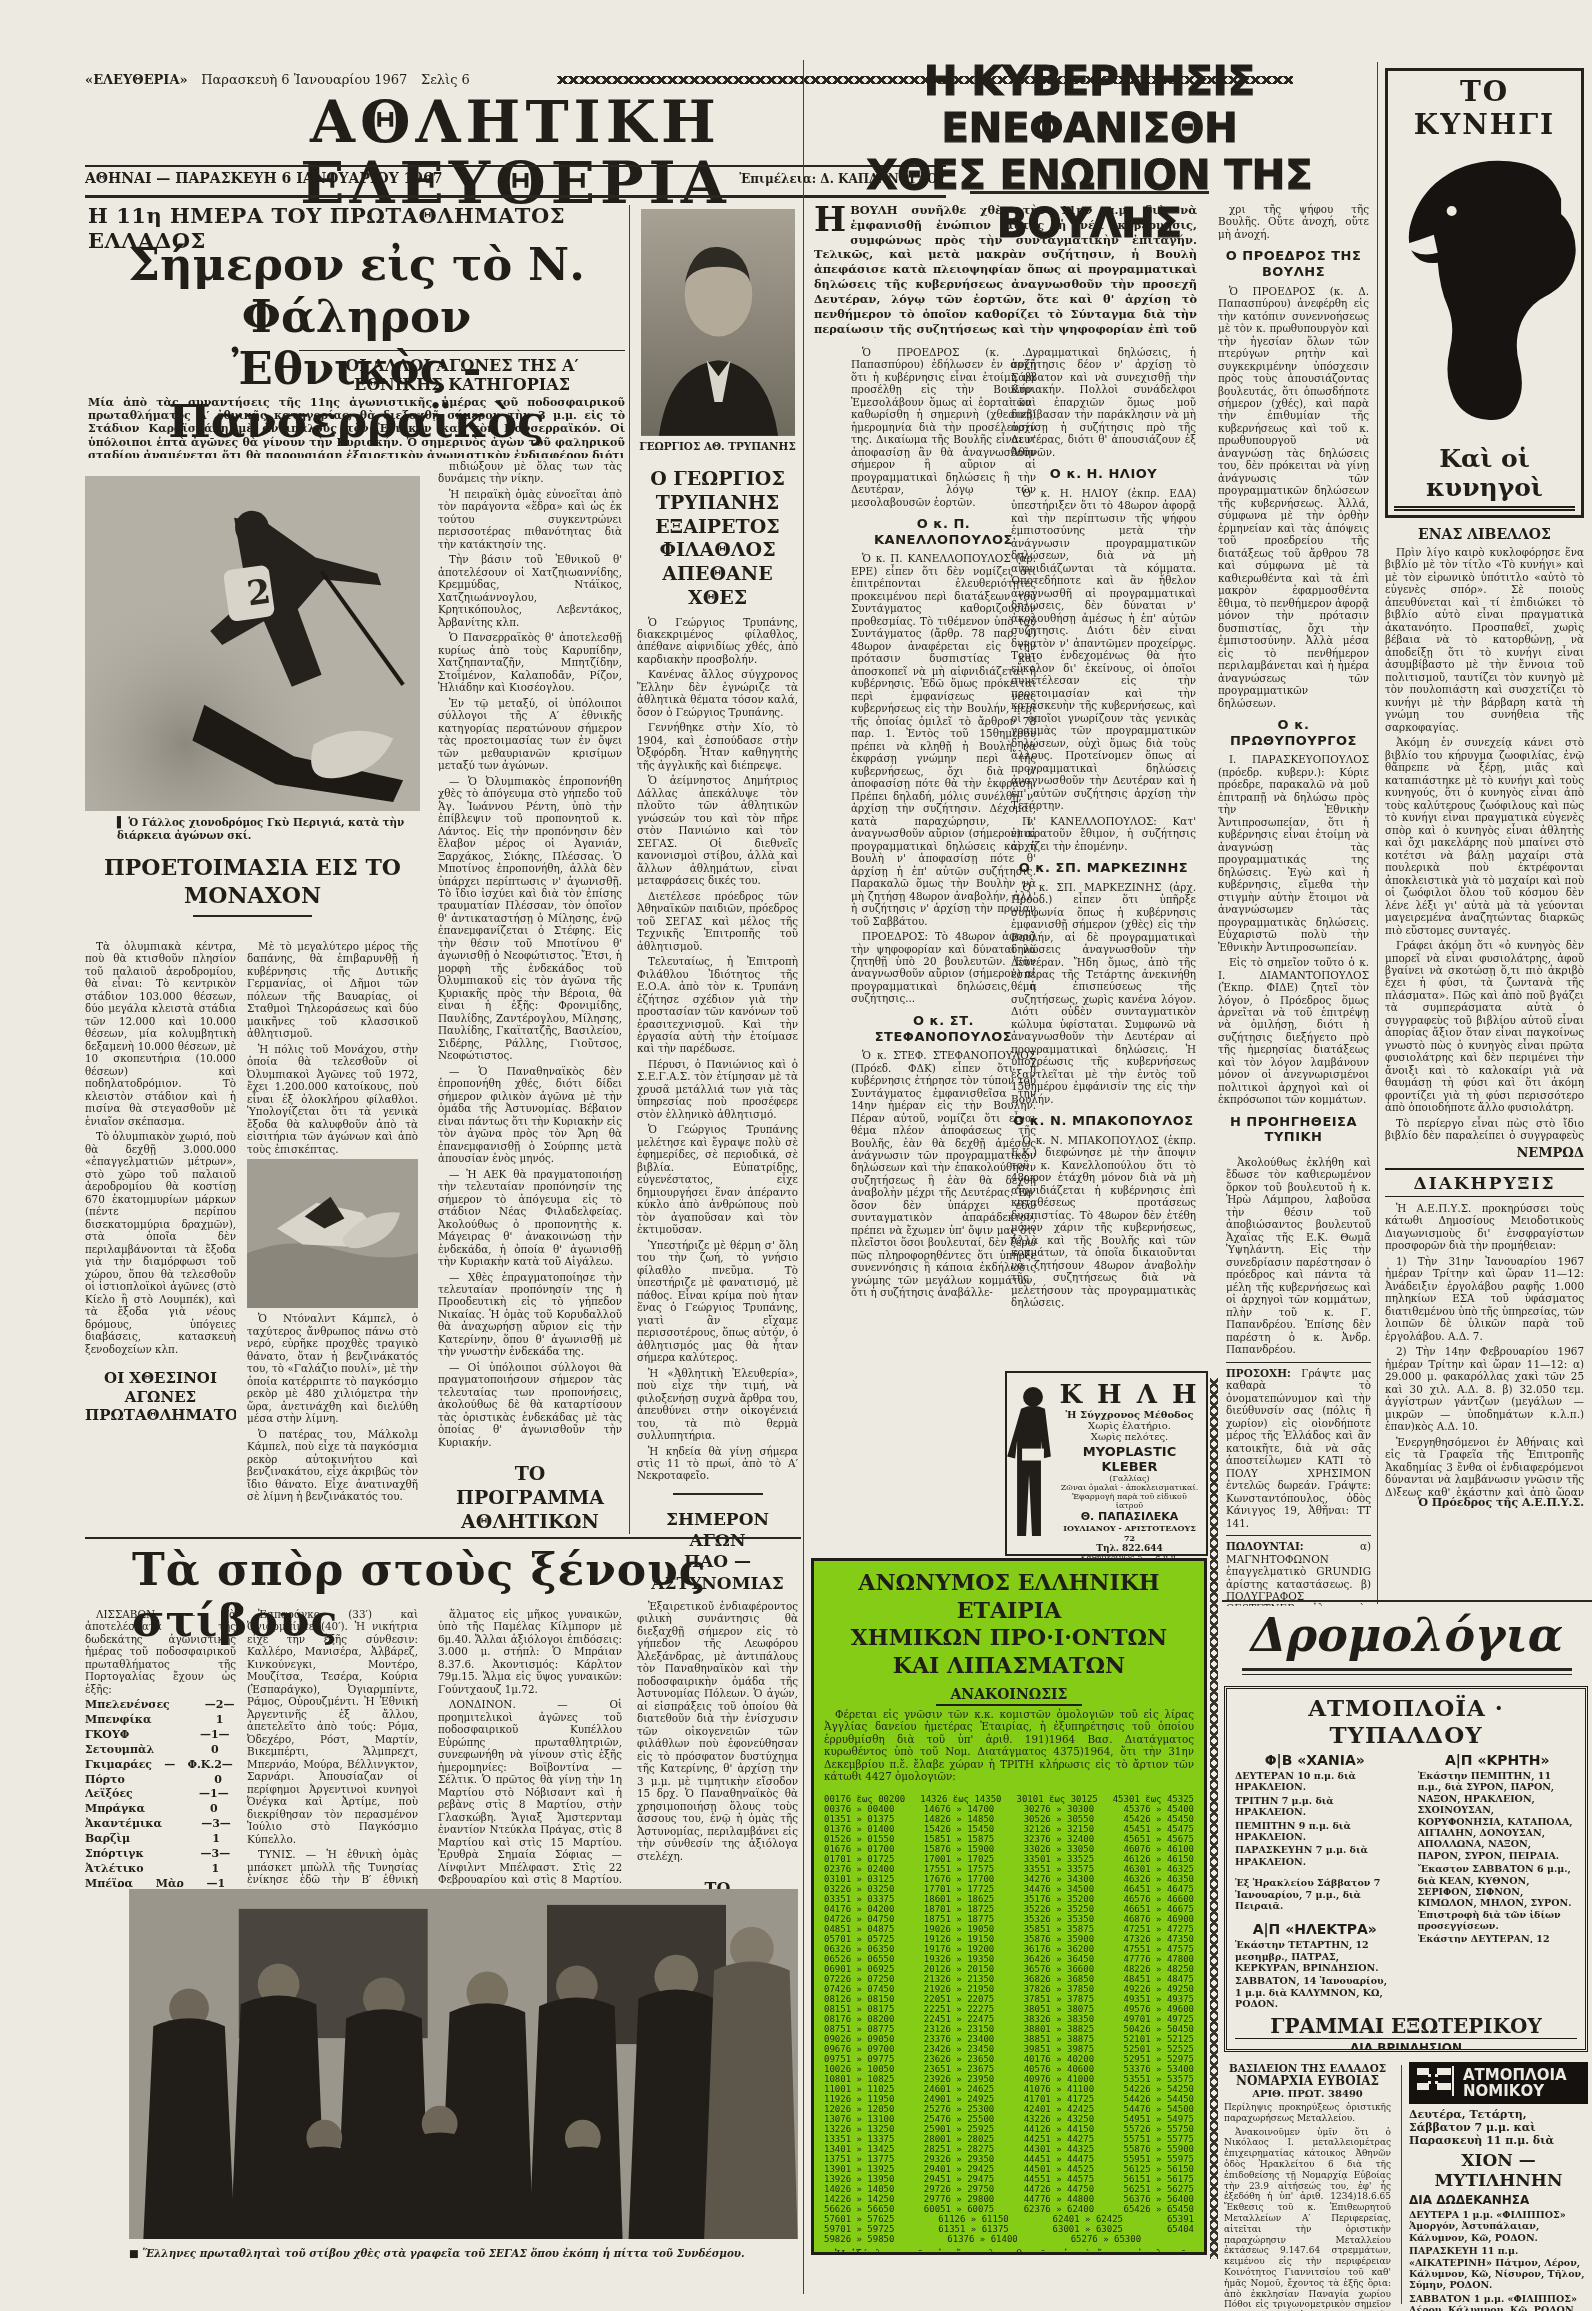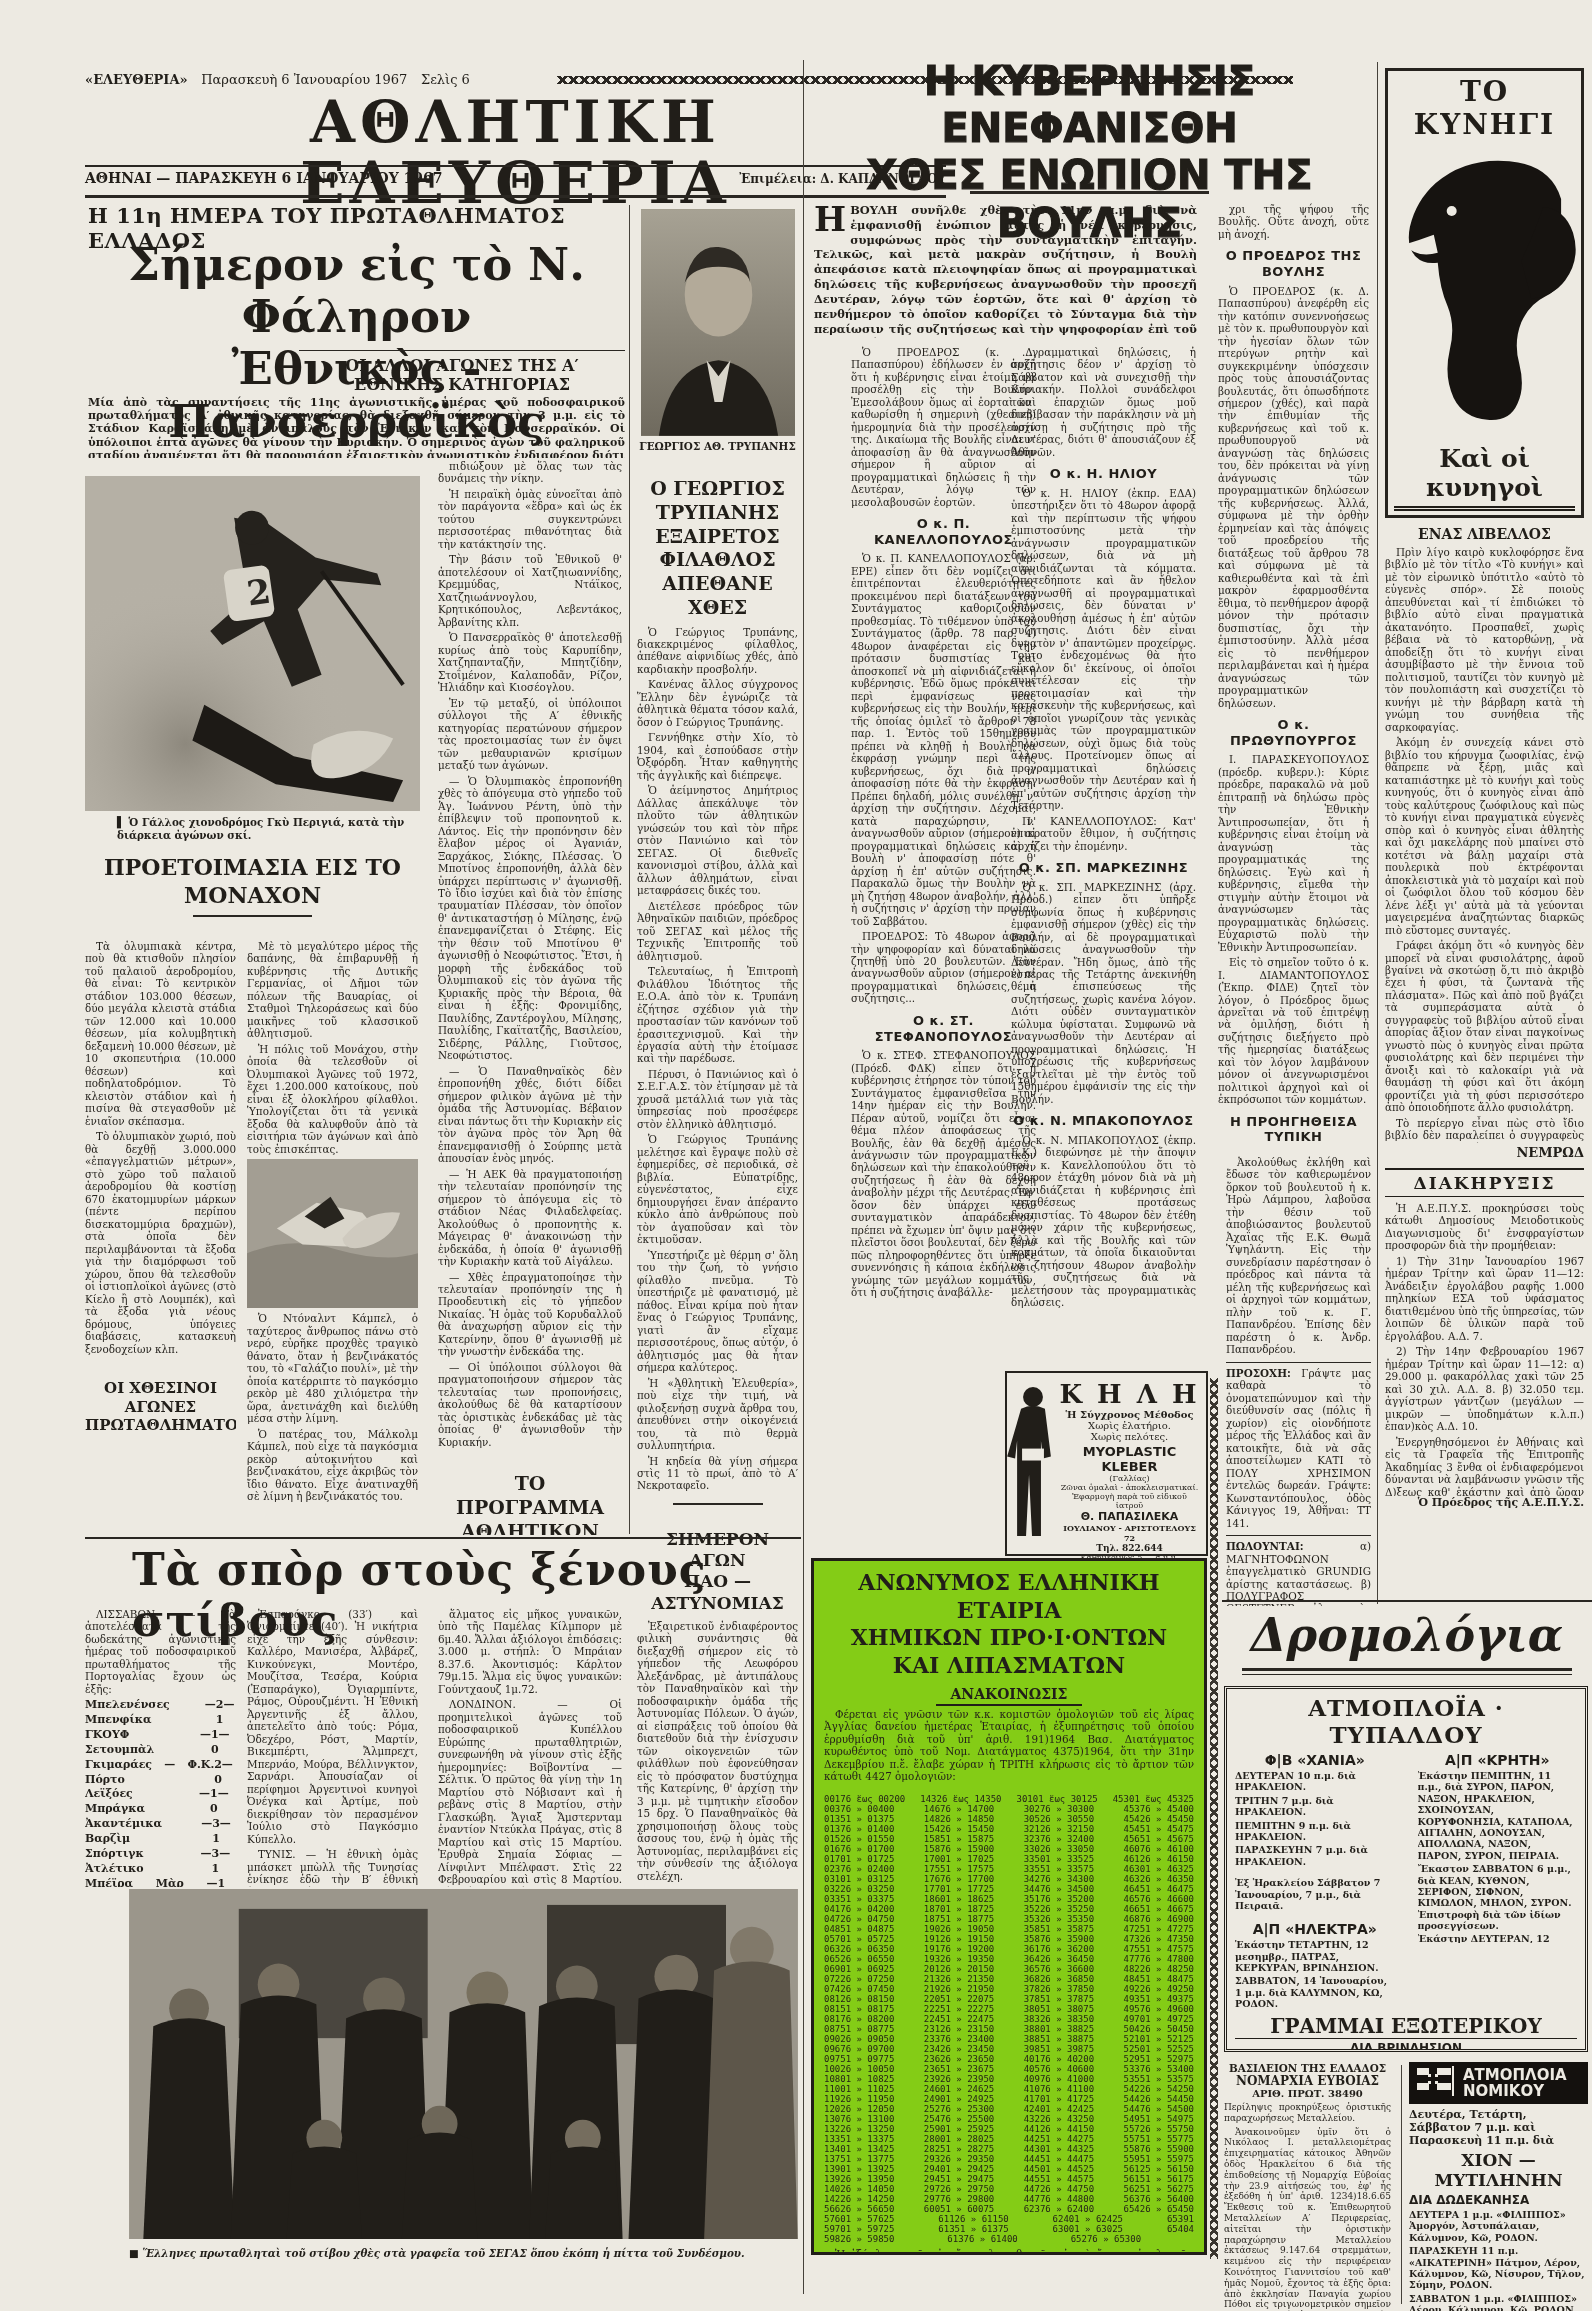--- a/index.html
+++ b/index.html
@@ -10,21 +10,21 @@
   .txt{font-size:10.4px;line-height:1.2;text-align:justify;overflow:hidden;}
   .txt p{margin:0 0 3px 0;text-indent:11px;}
   .ctr{text-align:center;}
   .serif-head{font-family:"DejaVu Serif",serif;font-weight:bold;}
   .sans-head{font-family:"DejaVu Sans",sans-serif;font-weight:bold;}
   .rule{background:#2a2722;}
   .vrule{width:1px;background:#45413a;}
   .h-col{font-family:"DejaVu Sans",sans-serif;font-weight:bold;font-size:13px;
          text-align:center;letter-spacing:0.5px;margin:8px 0 5px;}
   .h-sec{font-family:"DejaVu Serif",serif;font-weight:bold;font-size:16px;
-         line-height:1.25;text-align:center;margin:24px 0 6px;}
+         line-height:1.25;text-align:center;margin:14px 0 6px;}
   .zigzag{height:8px;background:
       linear-gradient(135deg, transparent 42%, #2a2722 42%, #2a2722 58%, transparent 58%),
       linear-gradient(45deg, transparent 42%, #2a2722 42%, #2a2722 58%, transparent 58%);
       background-size:11px 8px;background-repeat:repeat-x;}
   .vzigzag{width:8px;background:
       linear-gradient(135deg, transparent 42%, #3a362f 42%, #3a362f 58%, transparent 58%),
       linear-gradient(45deg, transparent 42%, #3a362f 42%, #3a362f 58%, transparent 58%);
       background-size:8px 11px;background-repeat:repeat-y;}
   .photo{background:#a8a399;overflow:hidden;}
   .caption{font-size:10.4px;font-weight:bold;line-height:1.25;}

